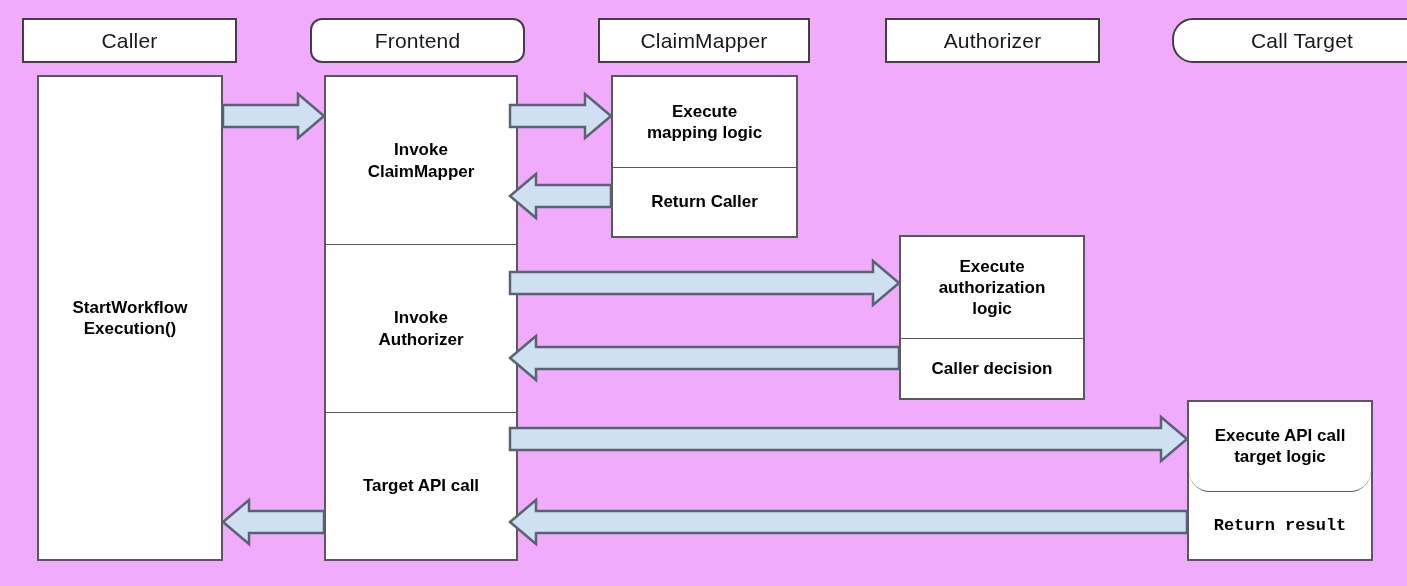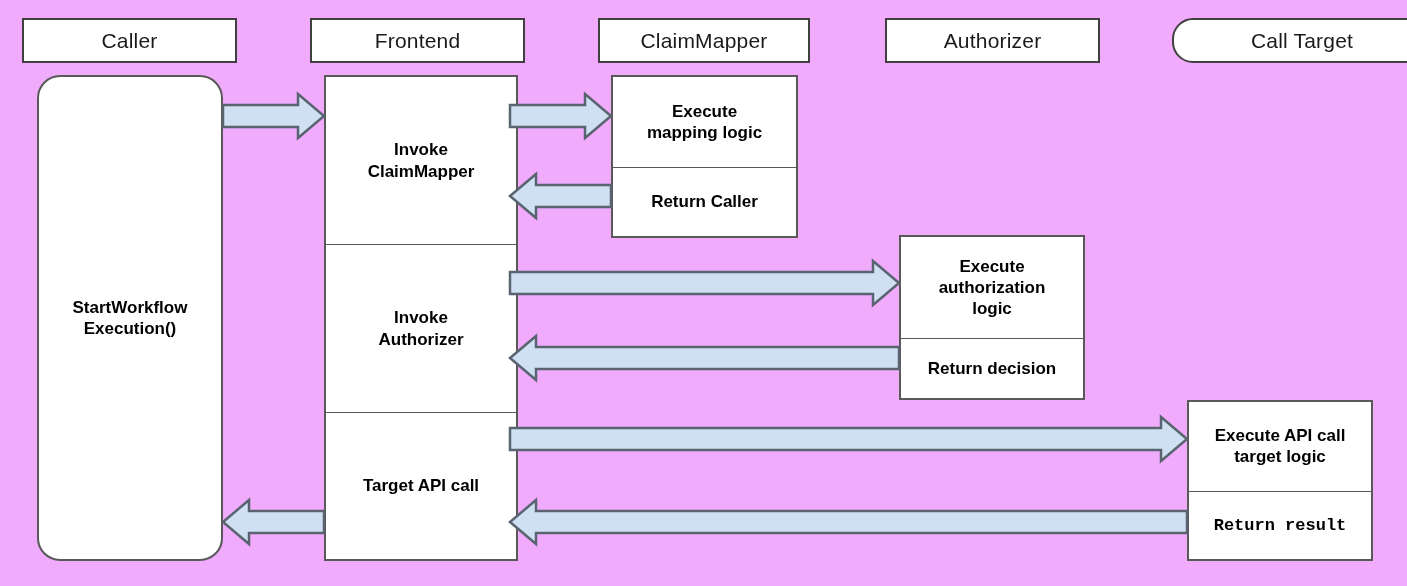--- a/index.html
+++ b/index.html
@@ -64,50 +64,50 @@
     overflow: visible;
   }
 </style>
 </head>
 <body>
 
 <div id="canvas">
     <div class="lane-header" style="left: 22px; top: 18px; width: 215px; height: 45px;">
       <span>Caller</span>
     </div>
-    <div class="lane-header" style="left: 310px; top: 18px; width: 215px; height: 45px;">
+    <div class="lane-header" style="left: 310px; top: 18px; width: 215px; height: 45px; border-radius: 12px;">
       <span>Frontend</span>
     </div>
     <div class="lane-header" style="left: 598px; top: 18px; width: 212px; height: 45px;">
       <span>ClaimMapper</span>
     </div>
     <div class="lane-header" style="left: 885px; top: 18px; width: 215px; height: 45px;">
       <span>Authorizer</span>
     </div>
     <div class="lane-header" style="left: 1172px; top: 18px; width: 260px; height: 45px; border-radius: 21px;">
       <span>Call Target</span>
     </div>
-    <div class="activation" style="left: 37px; top: 75px; width: 186px; height: 486px; border-color: rgb(89, 89, 89); background: rgb(255, 255, 255); border-radius: 23px;">
+    <div class="activation" style="left: 37px; top: 75px; width: 186px; height: 486px; border-color: rgb(89, 89, 89); background: rgb(255, 255, 255);">
       <div class="act-seg" style="border-bottom-color: rgb(89, 89, 89);">StartWorkflow<br>Execution()</div>
     </div>
     <div class="activation" style="left: 324px; top: 75px; width: 194px; height: 486px; border-color: rgb(89, 89, 89); background: rgb(255, 255, 255);">
       <div class="act-seg" style="border-bottom-color: rgb(89, 89, 89);">Invoke<br>ClaimMapper</div>
       <div class="act-seg" style="border-bottom-color: rgb(89, 89, 89);">Invoke<br>Authorizer</div>
       <div class="act-seg" style="border-bottom-color: rgb(89, 89, 89);">Target API call</div>
     </div>
     <div class="activation" style="left: 611px; top: 75px; width: 187px; height: 163px; border-color: rgb(89, 89, 89); background: rgb(255, 255, 255);">
       <div class="act-seg" style="border-bottom-color: rgb(89, 89, 89);">Execute<br>mapping logic</div>
       <div class="act-seg" style="border-bottom-color: rgb(89, 89, 89);">Return Caller</div>
     </div>
     <div class="activation" style="left: 899px; top: 235px; width: 186px; height: 165px; border-color: rgb(89, 89, 89); background: rgb(255, 255, 255);">
       <div class="act-seg" style="border-bottom-color: rgb(89, 89, 89);">Execute<br>authorization<br>logic</div>
-      <div class="act-seg" style="border-bottom-color: rgb(89, 89, 89);">Return decision</div>
+      <div class="act-seg" style="border-bottom-color: rgb(89, 89, 89);">Caller decision</div>
     </div>
     <div class="activation" style="left: 1187px; top: 400px; width: 186px; height: 161px; border-color: rgb(89, 89, 89); background: rgb(255, 255, 255);">
-      <div class="act-seg" style="border-bottom-color: rgb(89, 89, 89);">Execute API call<br>target logic</div>
+      <div class="act-seg" style="border-bottom-color: rgb(89, 89, 89); border-radius: 21px;">Execute API call<br>target logic</div>
       <div class="act-seg" style="border-bottom-color: rgb(89, 89, 89); font-family: Liberation Mono, monospace;">Return result</div>
     </div>
     <div class="msg-arrow" style="left: 223px; top: 94px; width: 101px; height: 44px;">
       <svg width="101" height="44" viewBox="0 0 101 44">
         <polygon points="0,11 75,11 75,0 101,22 75,44 75,33 0,33" fill="#cfe0f2" stroke="#5a6470" stroke-width="2.5" stroke-linejoin="miter"></polygon>
       </svg>
     </div>
     <div class="msg-arrow" style="left: 510px; top: 94px; width: 101px; height: 44px;">
       <svg width="101" height="44" viewBox="0 0 101 44">
         <polygon points="0,11 75,11 75,0 101,22 75,44 75,33 0,33" fill="#cfe0f2" stroke="#5a6470" stroke-width="2.5" stroke-linejoin="miter"></polygon>

